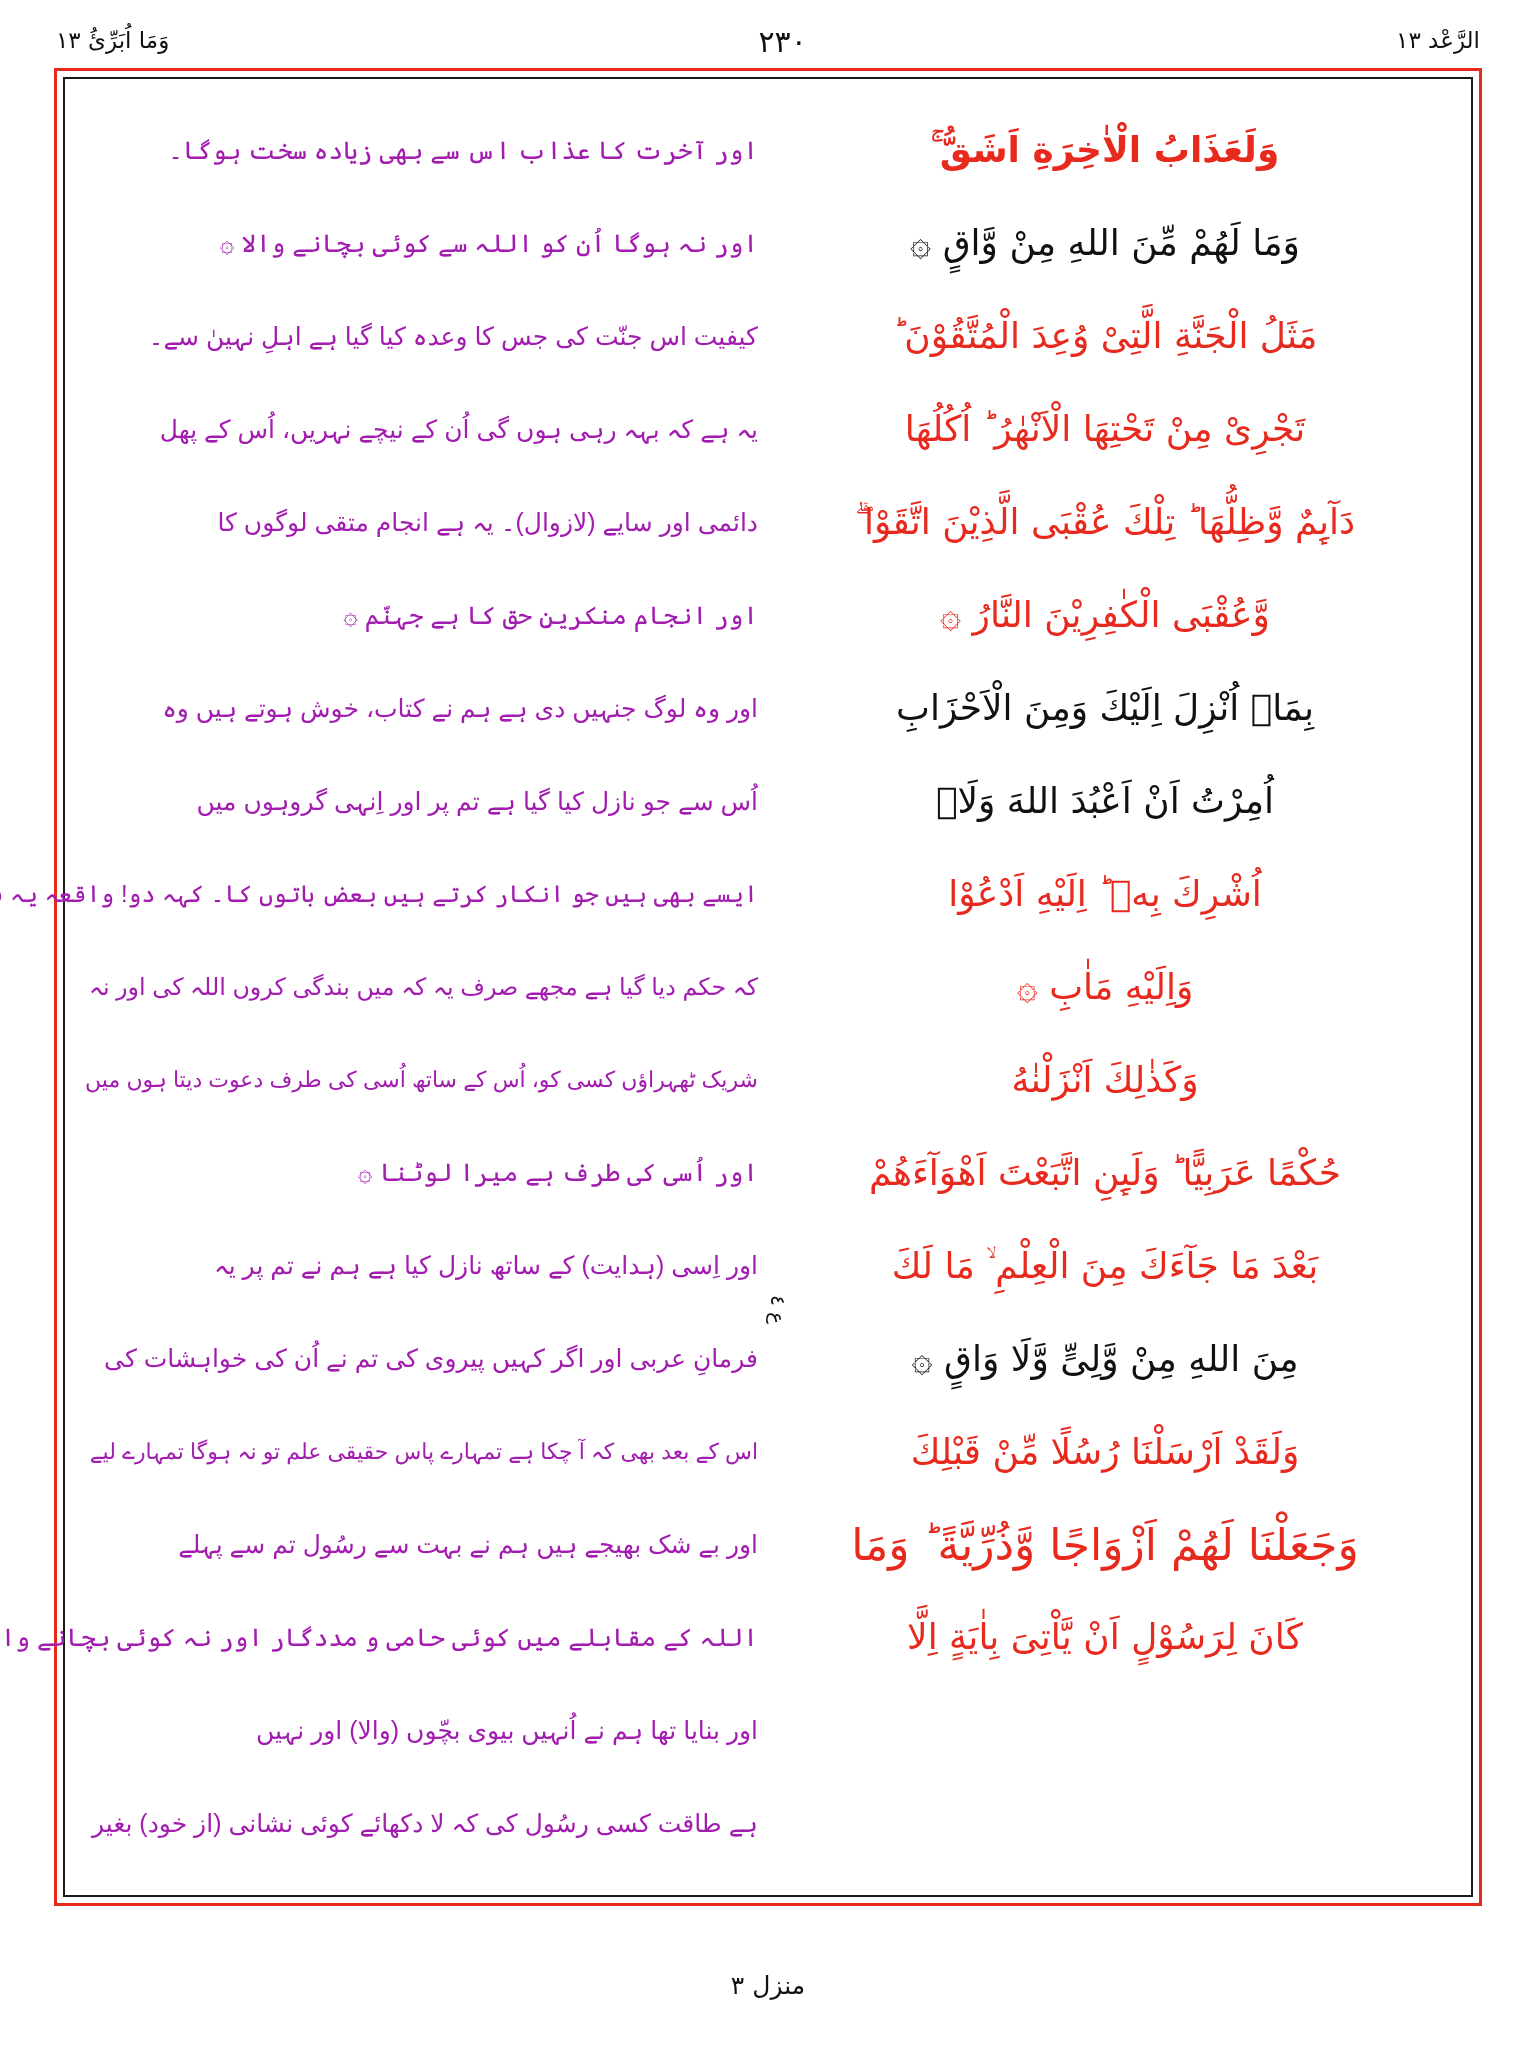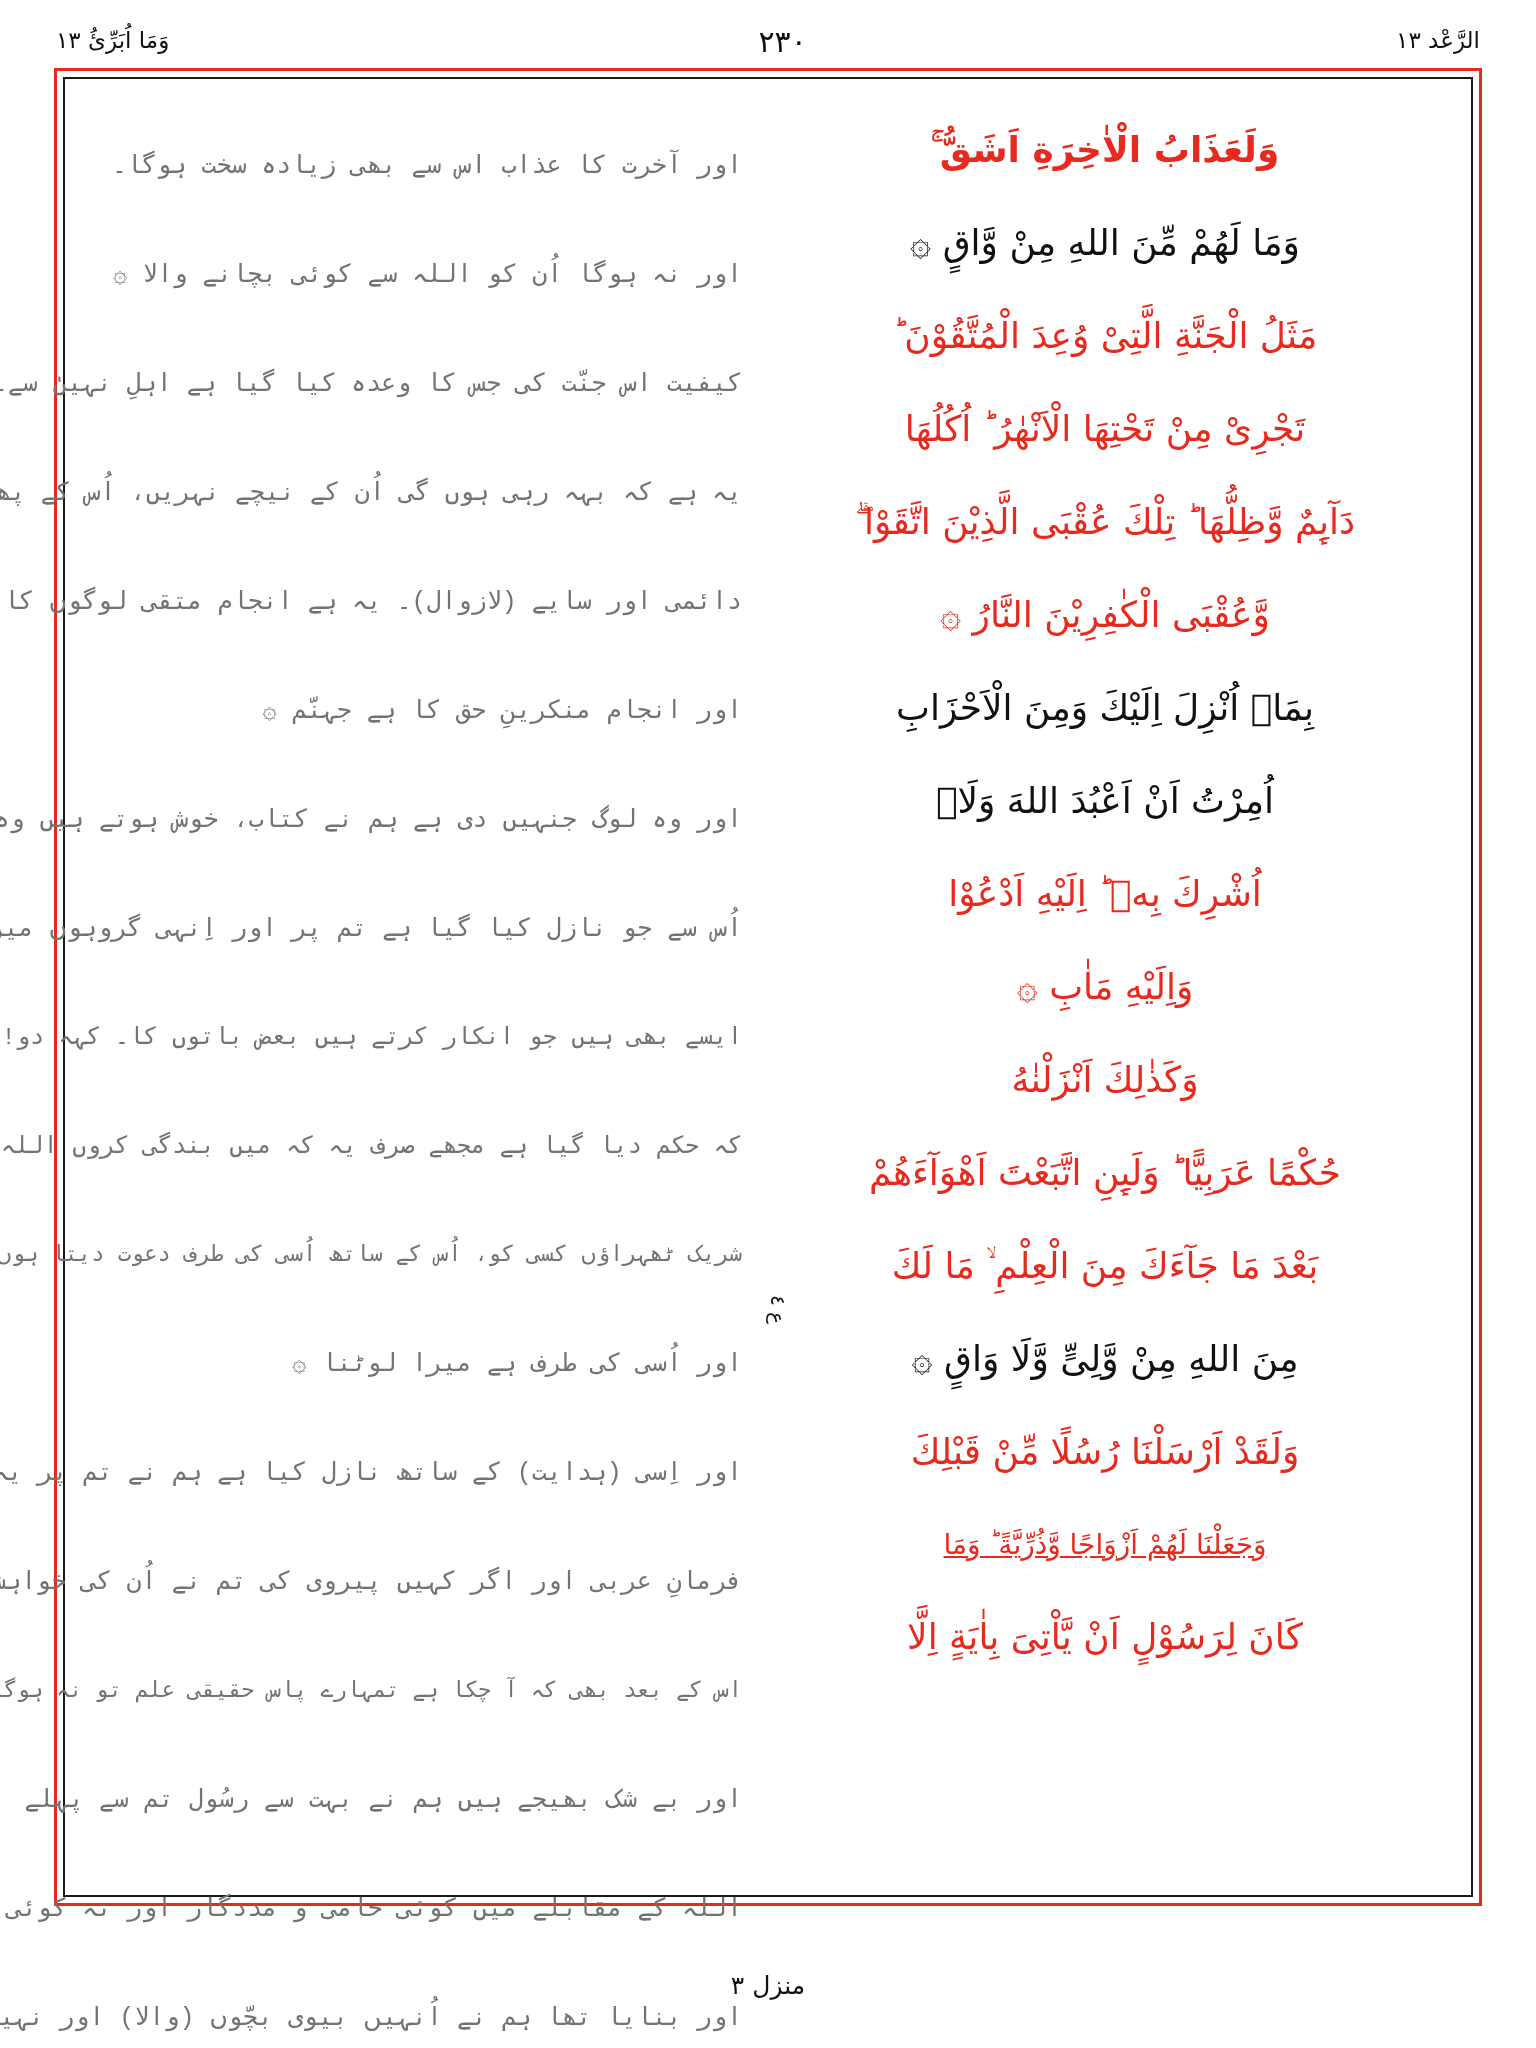--- a/index.html
+++ b/index.html
@@ -102,26 +102,26 @@
     margin: 0;
     padding: 0;
     display: flex;
     align-items: center;
     justify-content: center;
   }
 
   .uline {
     direction: rtl;
     text-align: justify;
-    color: #737373;
-    font-family: Liberation Mono, monospace;
+    color: #a21caf;
+    font-family: Liberation Sans, sans-serif;
     font-size: 23px;
     line-height: 1.0;
     white-space: nowrap;
-    margin: 16px;
+    margin: 0;
     display: flex;
     align-items: center;
     justify-content: flex-start;
   }
 
   
   .ruku-mark {
     position: absolute;
     left: -2px;
     top: 1205px;
@@ -170,21 +170,21 @@
       <div class="aline" style="height: 92.9474px; color: rgb(232, 41, 30); font-size: 36px;">وَّعُقْبَى الْكٰفِرِیْنَ النَّارُ ۞</div>
       <div class="aline" style="height: 92.9474px; color: rgb(17, 17, 17); font-size: 36px;">بِمَاۤ اُنْزِلَ اِلَیْكَ وَمِنَ الْاَحْزَابِ</div>
       <div class="aline" style="height: 92.9474px; color: rgb(17, 17, 17); font-size: 36px;">اُمِرْتُ اَنْ اَعْبُدَ اللهَ وَلَاۤ</div>
       <div class="aline" style="height: 92.9474px; color: rgb(232, 41, 30); font-size: 36px;">اُشْرِكَ بِهٖ ؕ اِلَیْهِ اَدْعُوْا</div>
       <div class="aline" style="height: 92.9474px; color: rgb(232, 41, 30); font-size: 36px;">وَاِلَیْهِ مَاٰبِ ۞</div>
       <div class="aline" style="height: 92.9474px; color: rgb(232, 41, 30); font-size: 36px;">وَكَذٰلِكَ اَنْزَلْنٰهُ</div>
       <div class="aline" style="height: 92.9474px; color: rgb(232, 41, 30); font-size: 36px;">حُكْمًا عَرَبِیًّا ؕ وَلَىِٕنِ اتَّبَعْتَ اَهْوَآءَهُمْ</div>
       <div class="aline" style="height: 92.9474px; color: rgb(232, 41, 30); font-size: 36px;">بَعْدَ مَا جَآءَكَ مِنَ الْعِلْمِ ۙ مَا لَكَ</div>
       <div class="aline" style="height: 92.9474px; color: rgb(17, 17, 17); font-size: 36px;">مِنَ اللهِ مِنْ وَّلِیٍّ وَّلَا وَاقٍ ۞</div>
       <div class="aline" style="height: 92.9474px; color: rgb(232, 41, 30); font-size: 36px;">وَلَقَدْ اَرْسَلْنَا رُسُلًا مِّنْ قَبْلِكَ</div>
-      <div class="aline" style="height: 92.9474px; color: rgb(232, 41, 30); font-size: 28px; text-decoration: underline;">وَجَعَلْنَا لَهُمْ اَزْوَاجًا وَّذُرِّیَّةً ؕ وَمَا</div>
+      <div class="aline" style="height: 92.9474px; color: rgb(232, 41, 30); font-size: 44px;">وَجَعَلْنَا لَهُمْ اَزْوَاجًا وَّذُرِّیَّةً ؕ وَمَا</div>
       <div class="aline" style="height: 92.9474px; color: rgb(232, 41, 30); font-size: 36px;">كَانَ لِرَسُوْلٍ اَنْ یَّاْتِیَ بِاٰیَةٍ اِلَّا</div>
 
       <div class="ruku-mark">ع ٤</div>
     </div>
 
     <div class="col col-urdu">
       <div class="uline" style="height: 92.9474px; font-size: 25px;">اور آخرت کا عذاب اس سے بھی زیادہ سخت ہوگا۔</div>
       <div class="uline" style="height: 92.9474px; font-size: 25px;">اور نہ ہوگا اُن کو اللہ سے کوئی بچانے والا ۞</div>
       <div class="uline" style="height: 92.9474px; font-size: 25px;">کیفیت اس جنّت کی جس کا وعدہ کیا گیا ہے اہلِ نہیںٰ سے۔</div>
       <div class="uline" style="height: 92.9474px; font-size: 25px;">یہ ہے کہ بہہ رہی ہوں گی اُن کے نیچے نہریں، اُس کے پھل</div>

